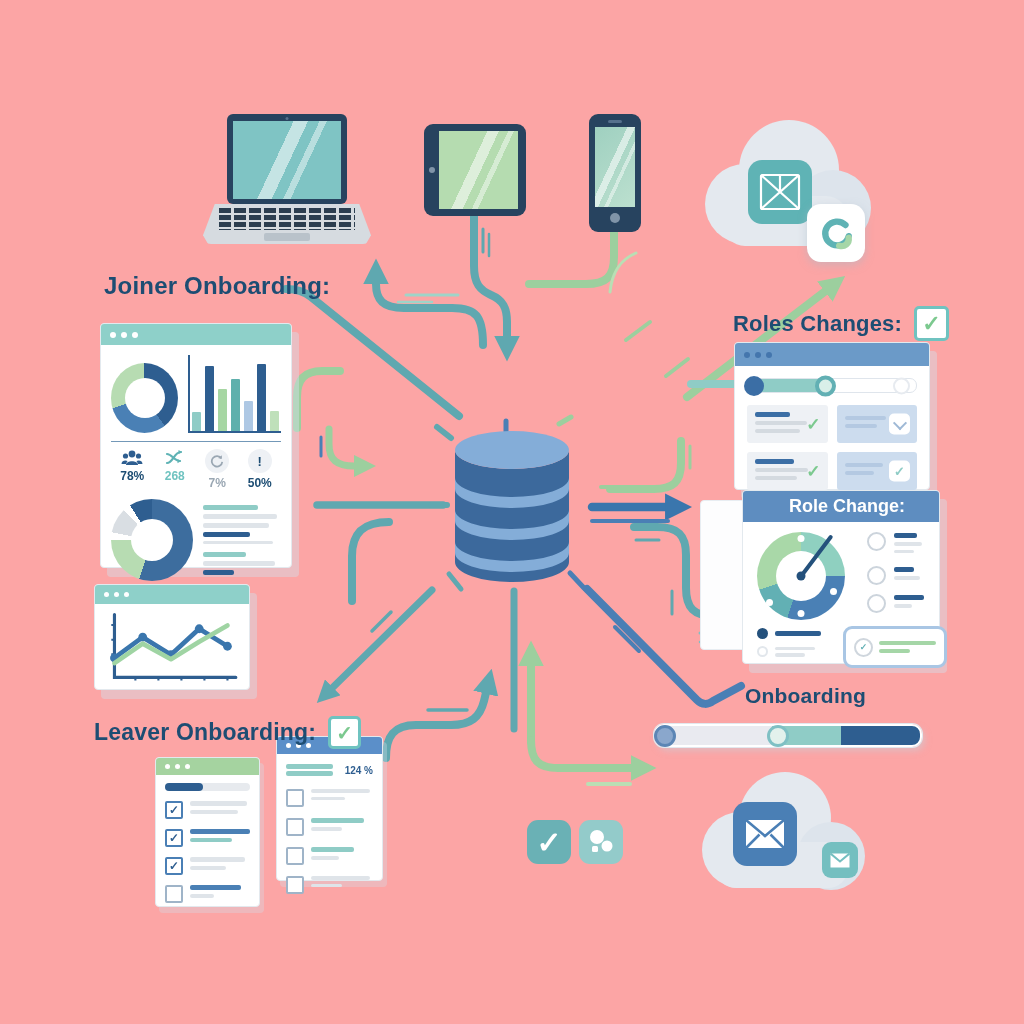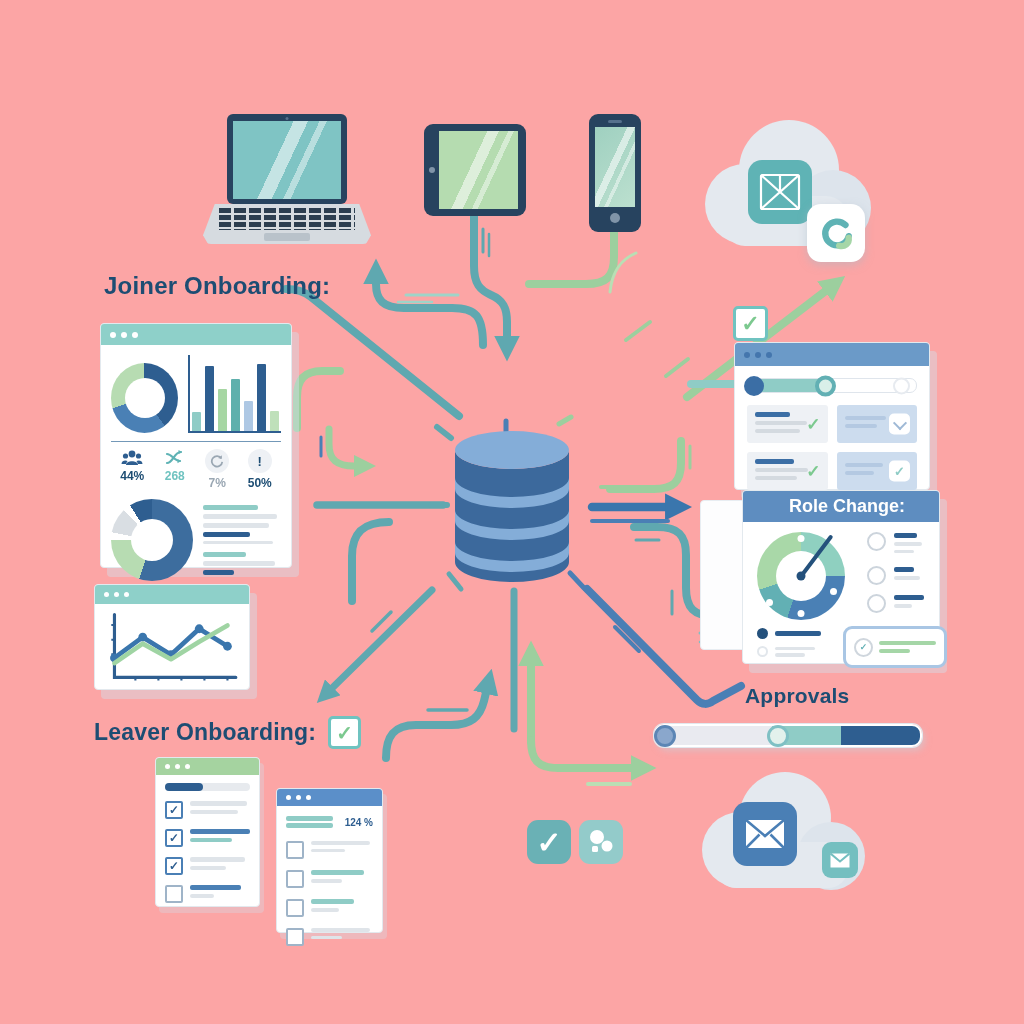--- a/index.html
+++ b/index.html
@@ -212,21 +212,21 @@
       <div style="display:grid;grid-template-columns:repeat(4,1fr);">
         <div class="stat">
           <svg width="22" height="17" viewBox="0 0 22 17" fill="#2e5e90">
             <circle cx="11" cy="5" r="3.4"></circle>
               <circle cx="4.5" cy="7" r="2.6"></circle>
               <circle cx="17.5" cy="7" r="2.6"></circle>
             <path d="M5,16 c0,-5 12,-5 12,0 z"></path>
               <path d="M0.5,15 c0,-3.6 4,-4.2 6,-3 l-1.6,3 z"></path>
               <path d="M21.5,15 c0,-3.6 -4,-4.2 -6,-3 l1.6,3 z"></path>
           </svg>
-          <span class="val" style="color:#1d4d73;">44%</span>
+          <span class="val" style="color:#1d4d73;">78%</span>
         </div>
         <div class="stat">
           <svg width="20" height="17" viewBox="0 0 20 17" fill="none" stroke="#5fb3b5" stroke-width="2.2" stroke-linecap="round">
             <path d="M2,14 C8,14 9,3 16,3"></path>
               <path d="M2,5 C7,5 9,12 15,12"></path>
             <path d="M13.5,1 L17,3 L13.5,5.3" fill="#5fb3b5" stroke="none"></path>
               <path d="M12.5,10 L16,12 L12.5,14.3" fill="#5fb3b5" stroke="none"></path>
           </svg>
           <span class="val" style="color:#6fc3c0;">268</span>
         </div>
@@ -324,21 +324,21 @@
       <div class="chk-item">
         <span class="chk-box empty"></span>
         <div style="flex:1">
             <div class="tline" style="width:85%;background:#4a80b5;margin-top:0;"></div>
             <div class="tline" style="width:40%;background:#dfe4e9;height:3.5px;"></div>
           </div>
       </div>
     </div>
   </div>
 
-  <div class="card" style="left:276px;top:788px;width:105px;height:143px;box-shadow:4px 6px 0 rgba(213,222,232,.35);">
+  <div class="card" style="left:276px;top:736px;width:105px;height:143px;box-shadow:4px 6px 0 rgba(213,222,232,.35);">
     <div class="card-header" style="background:#5b8fc9;height:17px;">
       <span class="dot" style="width:5px;height:5px;"></span>
         <span class="dot" style="width:5px;height:5px;"></span>
         <span class="dot" style="width:5px;height:5px;"></span>
     </div>
     <div style="padding:8px 9px 0 9px;">
       <div style="display:flex;align-items:center;gap:6px;">
         <div style="flex:1">
             <div class="tline" style="width:90%;background:#8fccc6;margin:2px 0;"></div>
             <div class="tline" style="width:90%;background:#8fccc6;margin:2px 0;"></div>
@@ -378,20 +378,21 @@
 
   <svg class="abs" style="left:452px;top:430px;z-index:2" width="120" height="155" viewBox="0 0 120 155">
     <path d="M3,20 V132 A57,20 0 0 0 117,132 V20 A57,19 0 0 1 3,20 Z" fill="#3c699c"></path>
     <ellipse cx="60" cy="20" rx="57" ry="19" fill="#84add8"></ellipse>
     <path d="M3,48 a57,19 0 0 0 114,0 l0,11 a57,19 0 0 1 -114,0 z" fill="#84add8"></path>
     <path d="M3,80 a57,19 0 0 0 114,0 l0,11 a57,19 0 0 1 -114,0 z" fill="#84add8"></path>
     <path d="M3,112 a57,19 0 0 0 114,0 l0,11 a57,19 0 0 1 -114,0 z" fill="#84add8"></path>
   </svg>
 
   <div class="big-label" style="left:733px;top:306px;font-size:22px;">
+    <span>Roles Changes:</span>
     <span class="cbx" style="width:29px;height:29px;font-size:22px;">
         <span>✓</span>
       </span>
   </div>
 
   <div class="card" style="left:734px;top:342px;width:194px;height:146px;">
     <div class="card-header" style="background:#6b9ac8;height:23px;">
       <span class="dot" style="background:#4476ad;"></span>
         <span class="dot" style="background:#4476ad;"></span>
         <span class="dot" style="background:#4476ad;"></span>
@@ -491,21 +492,21 @@
           </span>
         <div style="flex:1">
             <div class="tline" style="width:100%;background:#a5d6a7;margin:0;height:4px;"></div>
             <div class="tline" style="width:55%;background:#a5d6a7;margin:4px 0 0 0;height:4px;"></div>
           </div>
       </div>
     </div>
   </div>
 
   <div class="big-label" style="left:745px;top:684px;font-size:21px;">
-    <span>Approvals</span>
+    <span>Onboarding</span>
   </div>
   <div class="prog-outer" style="left: 654px; top: 724px; background: linear-gradient(to right, rgb(233, 234, 240) 0px, rgb(233, 234, 240) 44%, rgb(143, 204, 198) 44%, rgb(143, 204, 198) 70%, rgb(46, 94, 144) 70%, rgb(46, 94, 144) 100%);">
     <span class="prog-circle" style="left:-2px;width:22px;height:22px;background:#8aa7cc;border:3px solid #5c86b5;box-sizing:border-box;"></span>
     <span class="prog-circle" style="left:42%;width:22px;height:22px;background:#e3f1ec;border:3.5px solid #7fc0c4;box-sizing:border-box;"></span>
   </div>
 
   <div class="tile" style="left:527px;top:820px;background:#6ab1b5;">
     <span style="color:#fff;font-size:30px;font-weight:700;">✓</span>
   </div>
   <div class="tile" style="left:579px;top:820px;background:#93cbca;">

